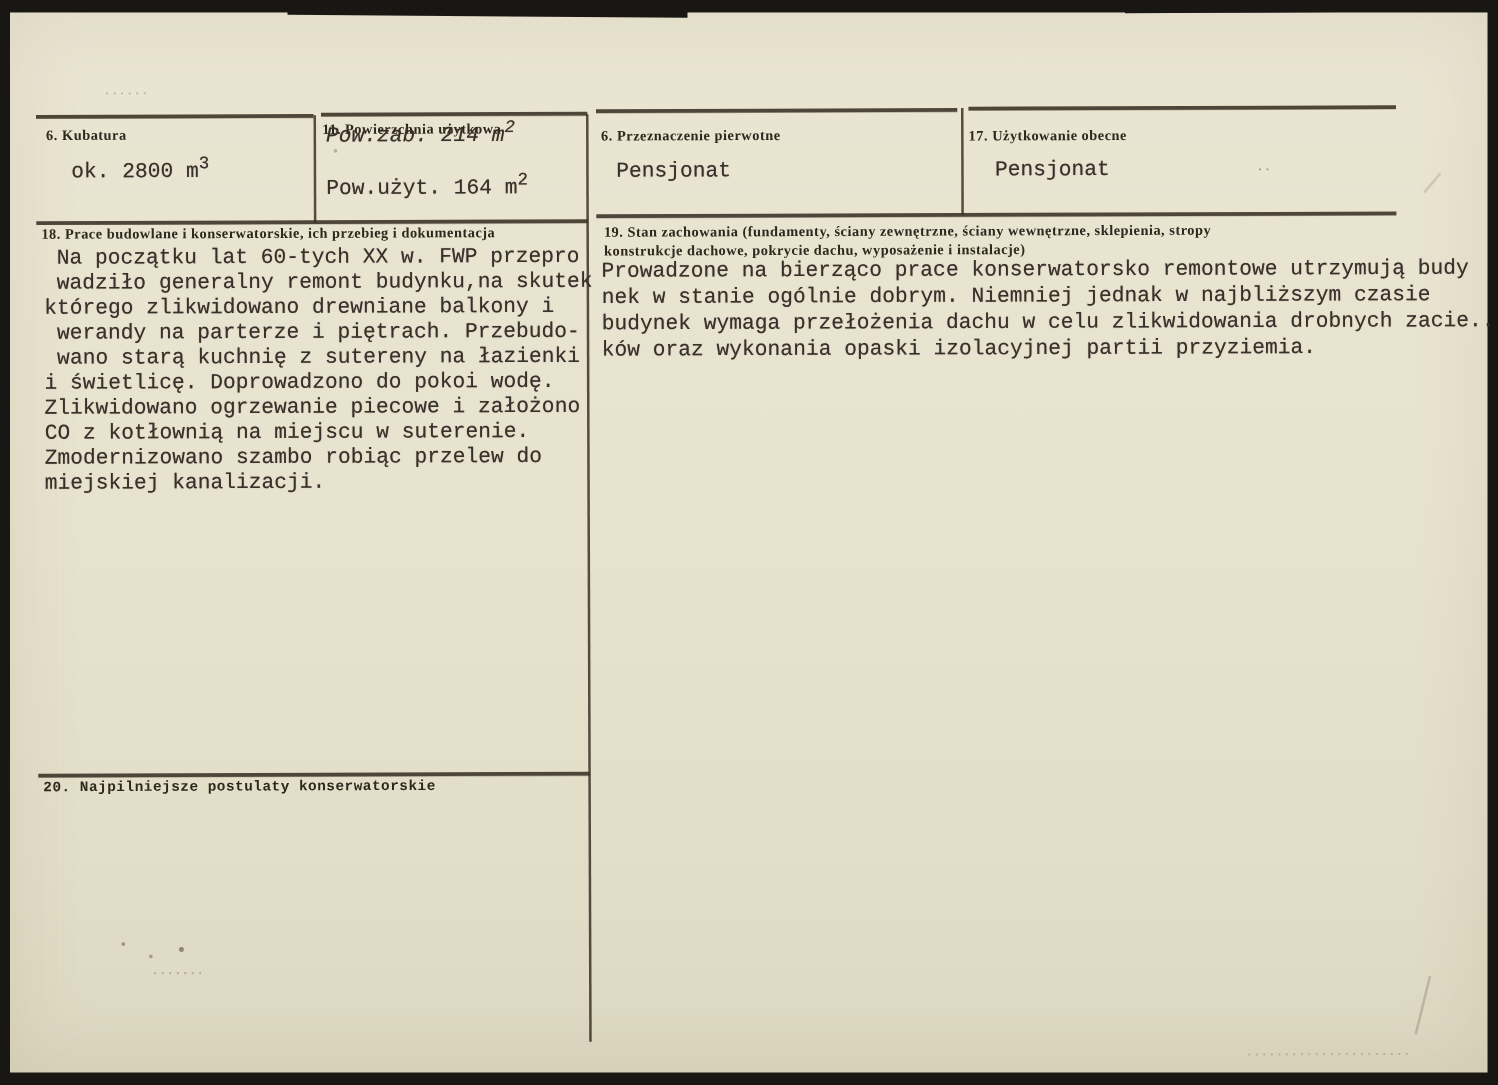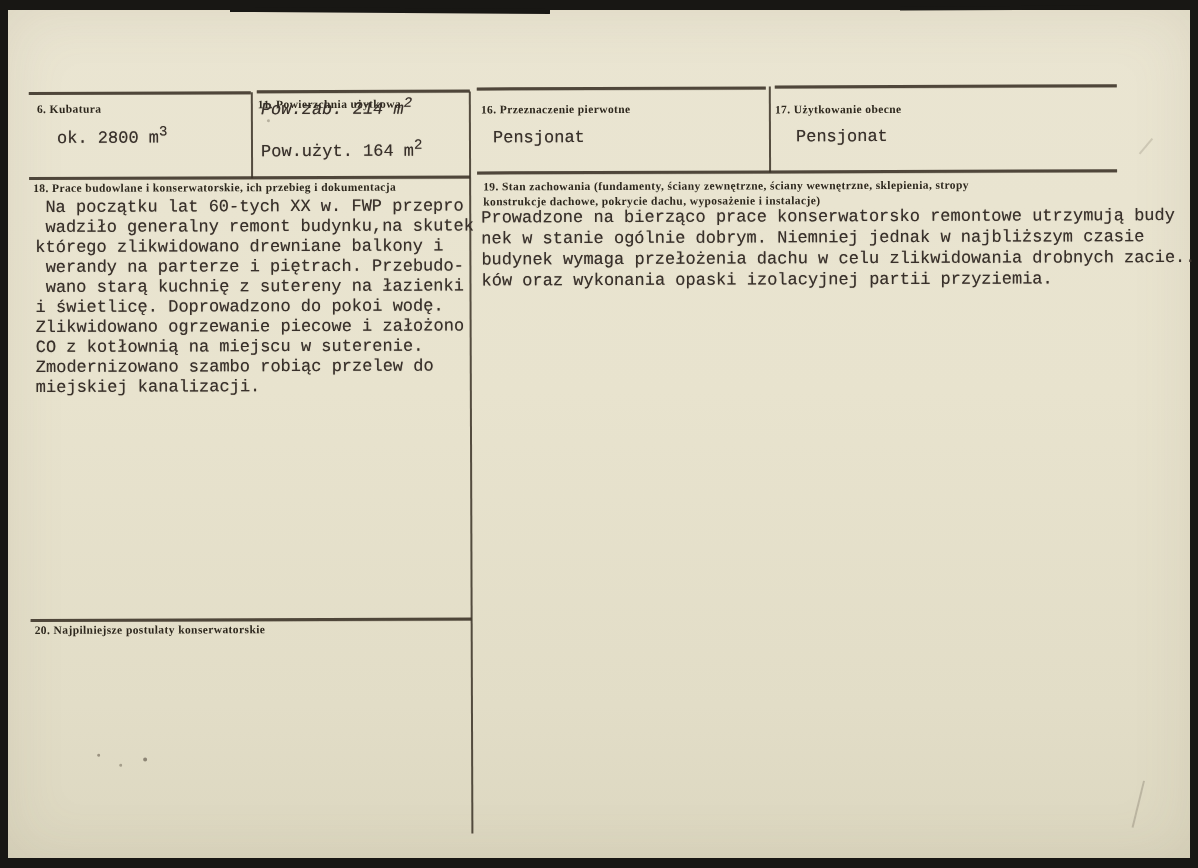--- a/index.html
+++ b/index.html
@@ -80,21 +80,21 @@
   <div class="vrule" style="left:470px;top:91px;height:742px;"></div>
   <div class="vrule" style="left:770px;top:87px;height:86px;"></div>
 
   <div class="field-label" style="left:38px;top:101px;">6. Kubatura</div>
   <div class="type-text" style="left:58px;top:127px;"><span>ok. 2800 m</span><span class="tsup">3</span></div>
 
   <div class="field-label" style="left:259px;top:97px;">11. Powierzchnia użytkowa</div>
   <div class="type-text" style="left:262px;top:99px;font-style:italic;"><span>Pow.zab. 214 m</span><span class="tsup">2</span></div>
   <div class="type-text" style="left:262px;top:141px;text-align:center;"><span>Pow.użyt. 164 m</span><span class="tsup">2</span></div>
 
-  <div class="field-label" style="left:482px;top:103px;">16. Przeznaczenie pierwotne</div>
+  <div class="field-label" style="left:482px;top:103px;">6. Przeznaczenie pierwotne</div>
   <div class="type-text" style="left:494px;top:128px;">Pensjonat</div>
 
   <div class="field-label" style="left:776px;top:104px;">17. Użytkowanie obecne</div>
   <div class="type-text" style="left:797px;top:128px;">Pensjonat</div>
 
   <div class="field-label" style="left:34px;top:180px;">18. Prace budowlane i konserwatorskie, ich przebieg i dokumentacja</div>
   <div class="type-block lh20" style="left:36px;top:196px;width:442px;"> Na początku lat 60-tych XX w. FWP przepro
  wadziło generalny remont budynku,na skutek
 którego zlikwidowano drewniane balkony i
  werandy na parterze i piętrach. Przebudo-
@@ -105,21 +105,21 @@
 Zmodernizowano szambo robiąc przelew do
 miejskiej kanalizacji.</div>
 
   <div class="field-label" style="left:484px;top:180px;">19. Stan zachowania (fundamenty, ściany zewnętrzne, ściany wewnętrzne, sklepienia, stropy</div>
   <div class="field-label" style="left:484px;top:195px;">konstrukcje dachowe, pokrycie dachu, wyposażenie i instalacje)</div>
   <div class="type-block lh21" style="left:482px;top:207px;width:710px;">Prowadzone na bierząco prace konserwatorsko remontowe utrzymują budy
 nek w stanie ogólnie dobrym. Niemniej jednak w najbliższym czasie
 budynek wymaga przełożenia dachu w celu zlikwidowania drobnych zacie..
 ków oraz wykonania opaski izolacyjnej partii przyziemia.</div>
 
-  <div class="field-label" style="left:34px;top:622px;">20. Najpilniejsze postulaty konserwatorskie</div>
+  <div class="field-label" style="left:34px;top:622px;font-family:Liberation Mono, monospace;">20. Najpilniejsze postulaty konserwatorskie</div>
   <div style="position:absolute;left:34px;top:640px;width:430px;height:190px;"></div>
 
   <div class="smudge dots" style="left:84px;top:70px;width:34px;height:4px;opacity:.35;"></div>
   <div class="smudge dots" style="left:1006px;top:134px;width:14px;height:4px;opacity:.5;"></div>
   <div class="speck" style="left:96px;top:752px;width:3px;height:3px;opacity:.6;"></div>
   <div class="speck" style="left:142px;top:756px;width:4px;height:4px;opacity:.7;"></div>
   <div class="speck" style="left:118px;top:762px;width:3px;height:3px;opacity:.5;"></div>
   <div class="smudge dots" style="left:120px;top:774px;width:40px;height:4px;opacity:.4;"></div>
   <div class="smudge dots" style="left:995px;top:842px;width:130px;height:5px;opacity:.3;"></div>
   <div class="scratch" style="left:1136px;top:782px;width:1.5px;height:48px;transform:rotate(14deg);"></div>

